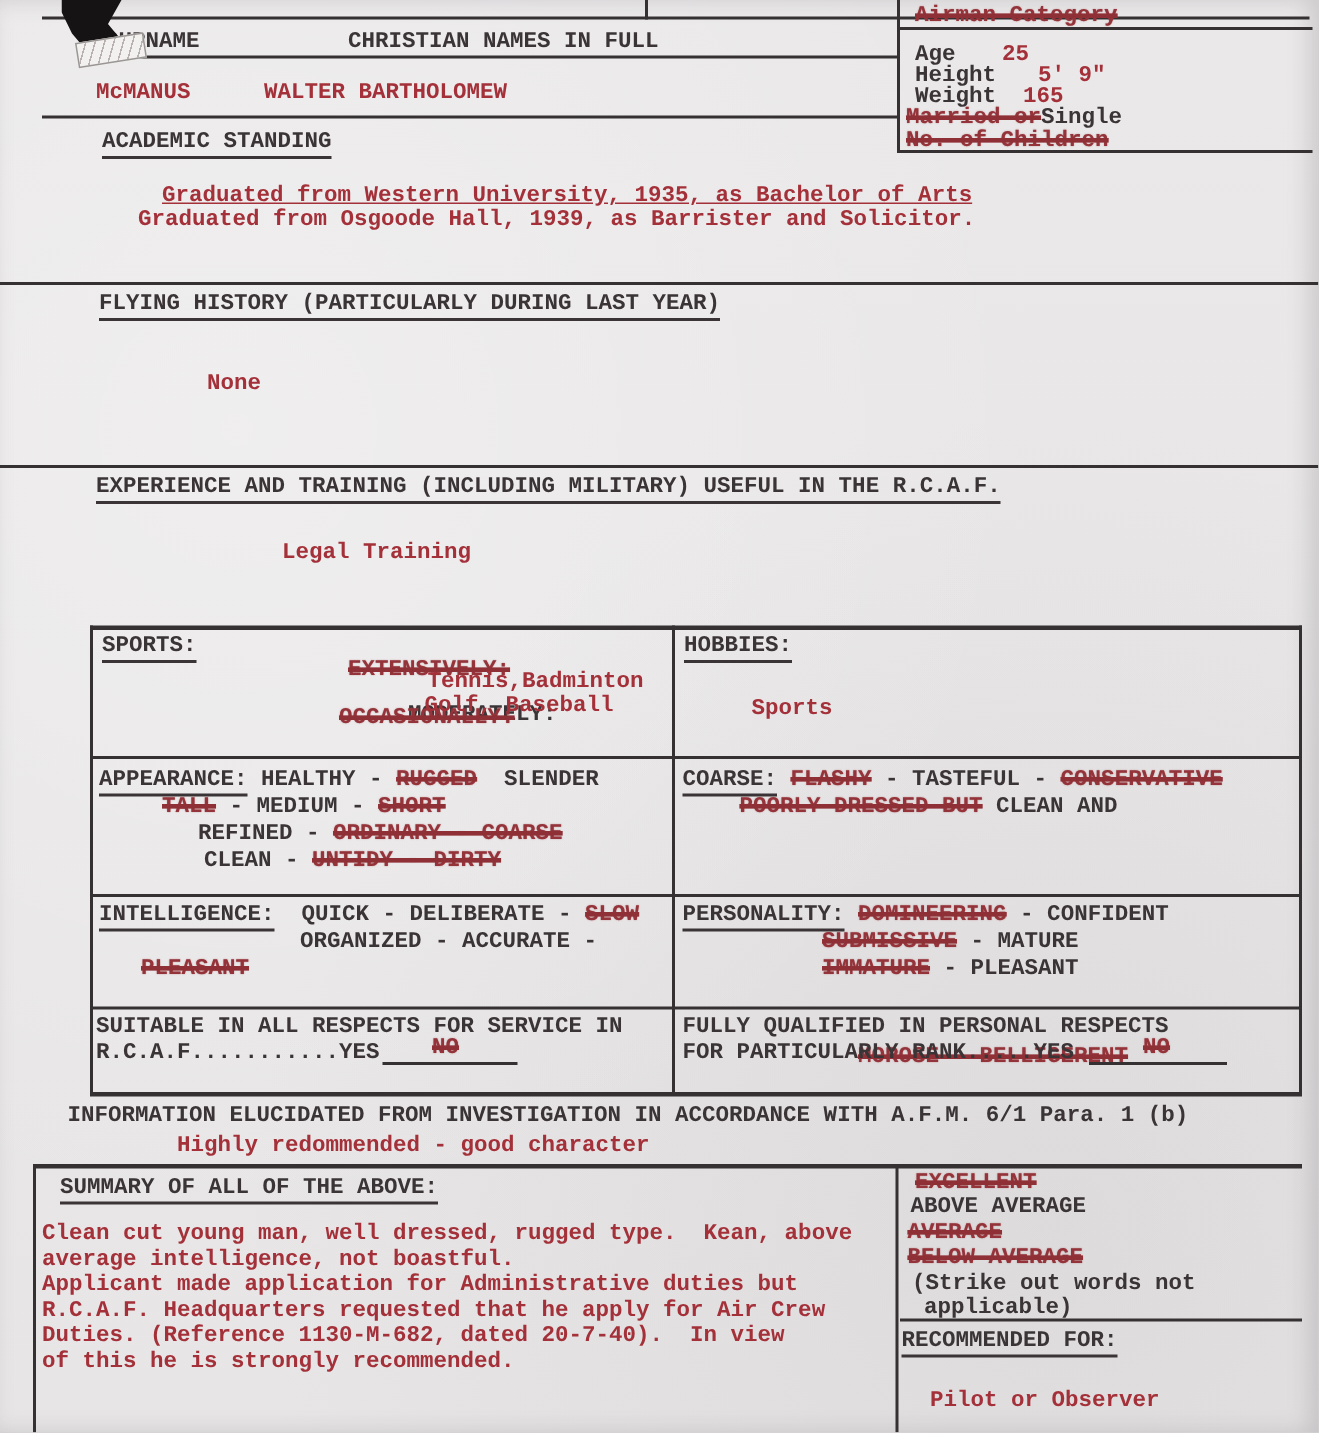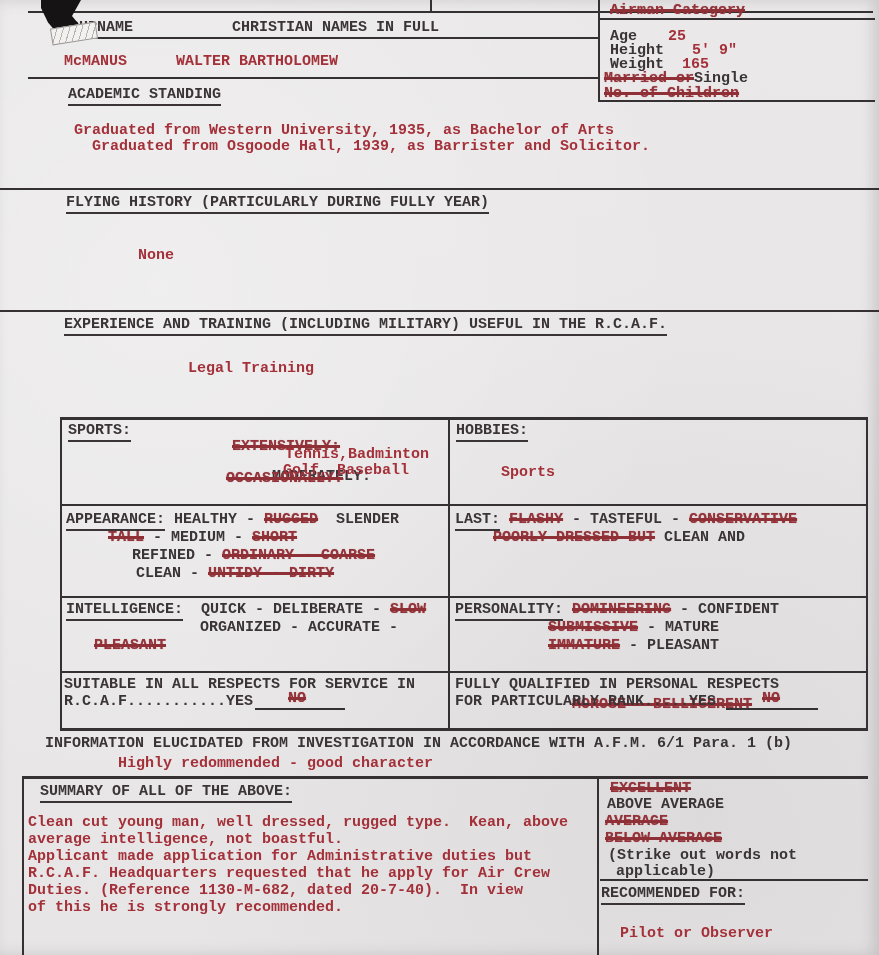--- a/index.html
+++ b/index.html
@@ -50,25 +50,25 @@
   <div class="t" style="left:610px;top:28px;">Age</div>
   <div class="t red" style="left:668px;top:28px;">25</div>
   <div class="t" style="left:610px;top:42px;">Height</div>
   <div class="t red" style="left:692px;top:42px;">5' 9"</div>
   <div class="t" style="left:610px;top:56px;">Weight</div>
   <div class="t red" style="left:682px;top:56px;">165</div>
   <div class="t" style="left:604px;top:70px;"><span class="stk">Married or</span><span>Single</span></div>
   <div class="t" style="left:604px;top:85px;"><span class="stk">No. of Children</span></div>
   <div class="hr" style="left:598px;top:100px;width:277px;"></div>
 
-  <div class="t red" style="left:74px;top:122px;">Graduated from Western University, 1935, as Bachelor of Arts</div>
+  <div class="t red" style="left:108px;top:122px;text-decoration:underline;">Graduated from Western University, 1935, as Bachelor of Arts</div>
   <div class="t red" style="left:92px;top:138px;">Graduated from Osgoode Hall, 1939, as Barrister and Solicitor.</div>
 
   <div class="hr" style="left:0;top:188px;width:879px;"></div>
-  <div class="t" style="left:66px;top:194px;"><span class="u">FLYING HISTORY (PARTICULARLY DURING FULLY YEAR)</span></div>
+  <div class="t" style="left:66px;top:194px;"><span class="u">FLYING HISTORY (PARTICULARLY DURING LAST YEAR)</span></div>
   <div class="t red" style="left:138px;top:247px;">None</div>
 
   <div class="hr" style="left:0;top:310px;width:879px;"></div>
   <div class="t" style="left:64px;top:316px;"><span class="u">EXPERIENCE AND TRAINING (INCLUDING MILITARY) USEFUL IN THE R.C.A.F.</span></div>
   <div class="t red" style="left:188px;top:360px;">Legal Training</div>
 
   <div class="hr thick" style="left:60px;top:417px;width:808px;"></div>
   <div class="vr" style="left:60px;top:417px;height:312px;"></div>
   <div class="vr" style="left:866px;top:417px;height:312px;"></div>
   <div class="vr" style="left:448px;top:417px;height:312px;"></div>
@@ -85,21 +85,21 @@
   <div class="t red" style="left:283px;top:462px;">Golf, Baseball</div>
 
   <div class="t" style="left:456px;top:422px;"><span class="u">HOBBIES:</span></div>
   <div class="t red" style="left:501px;top:464px;">Sports</div>
 
   <div class="t" style="left:66px;top:511px;"><span class="u">APPEARANCE:</span><span> </span><span>HEALTHY - </span><span class="stk">RUGGED</span><span>  SLENDER</span></div>
   <div class="t" style="left:108px;top:529px;"><span class="stk">TALL</span><span> - MEDIUM - </span><span class="stk">SHORT</span></div>
   <div class="t" style="left:132px;top:547px;"><span>REFINED - </span><span class="stk">ORDINARY - COARSE</span></div>
   <div class="t" style="left:136px;top:565px;"><span>CLEAN - </span><span class="stk">UNTIDY - DIRTY</span></div>
 
-  <div class="t" style="left:455px;top:511px;"><span class="u">LAST:</span><span> </span><span class="stk">FLASHY</span><span> - TASTEFUL - </span><span class="stk">CONSERVATIVE</span></div>
+  <div class="t" style="left:455px;top:511px;"><span class="u">COARSE:</span><span> </span><span class="stk">FLASHY</span><span> - TASTEFUL - </span><span class="stk">CONSERVATIVE</span></div>
   <div class="t" style="left:493px;top:529px;"><span class="stk">POORLY DRESSED BUT</span><span> CLEAN AND</span></div>
 
   <div class="t" style="left:66px;top:601px;"><span class="u">INTELLIGENCE:</span><span>  </span><span>QUICK - DELIBERATE - </span><span class="stk">SLOW</span></div>
   <div class="t" style="left:200px;top:619px;"><span>ORGANIZED - ACCURATE -</span></div>
   <div class="t" style="left:94px;top:637px;"><span class="stk">PLEASANT</span></div>
 
   <div class="t" style="left:455px;top:601px;"><span class="u">PERSONALITY:</span><span> </span><span class="stk">DOMINEERING</span><span> - CONFIDENT</span></div>
   <div class="t" style="left:548px;top:619px;"><span class="stk">SUBMISSIVE</span><span> - MATURE</span></div>
   <div class="t" style="left:548px;top:637px;"><span class="stk">IMMATURE</span><span> - PLEASANT</span></div>
   <div class="t" style="left:572px;top:655px;margin-top:41px;"><span class="stk">MOROSE - BELLIGERENT</span></div>

